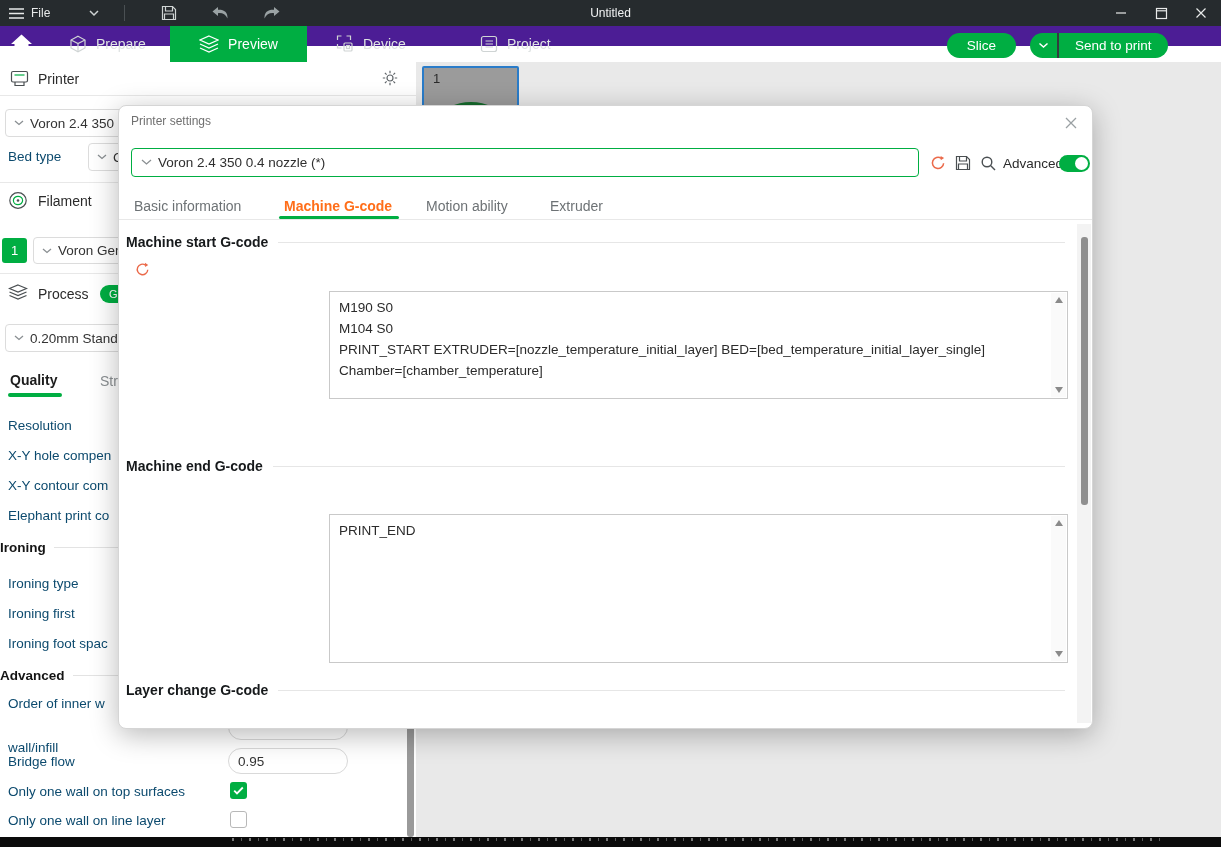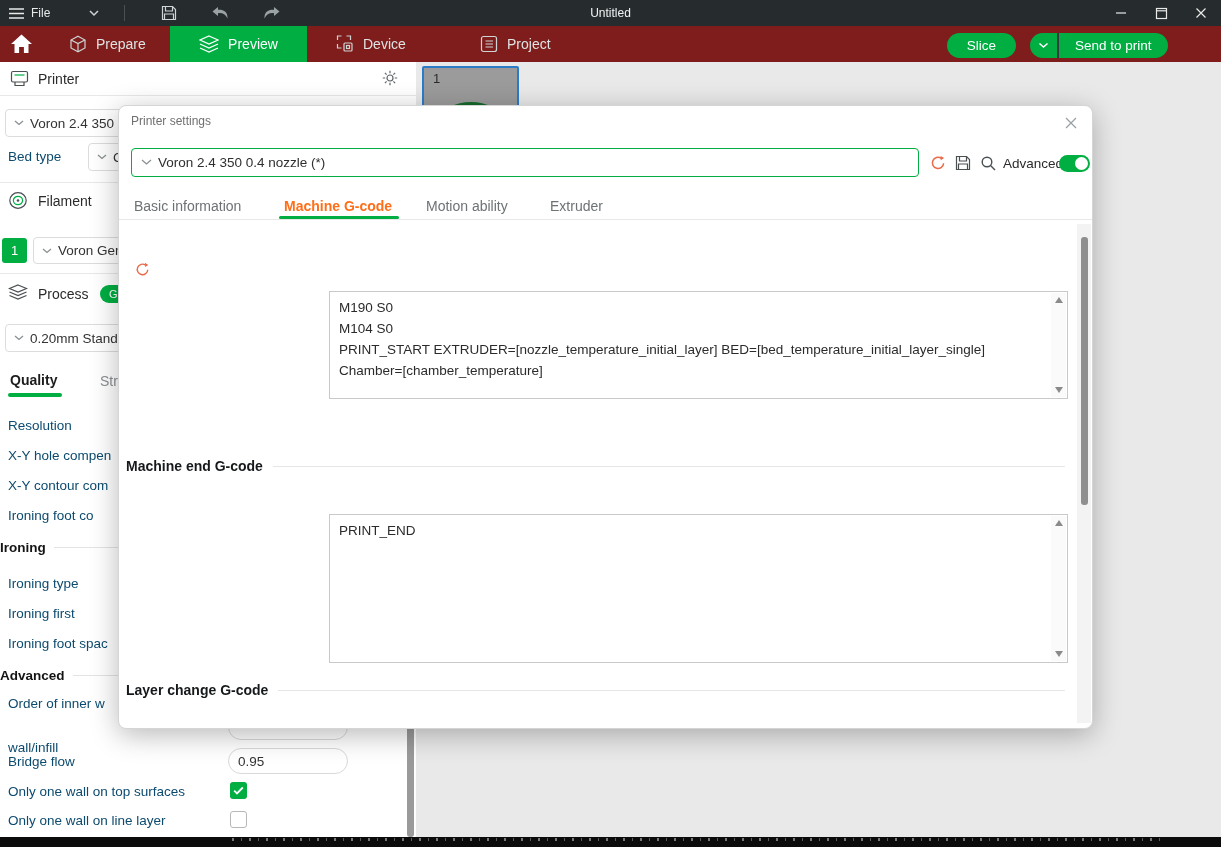--- a/index.html
+++ b/index.html
@@ -15,21 +15,21 @@
   .tb-menu{display:flex;align-items:center;gap:7px;cursor:pointer}
   .tb-menu span{font-size:12px;color:#e8eaea}
   .tb-chev{margin-left:28px}
   .tb-div{width:1px;height:16px;background:#4a5053;margin:0 14px}
   .tb-ic{padding:2px 12px;cursor:pointer}
   .tb-title{position:absolute;left:0;right:0;text-align:center;font-size:12px;color:#f2f3f3;pointer-events:none}
   .tb-win{position:absolute;right:0;top:0;height:26px;display:flex;z-index:2}
   .tb-winbtn{width:40px;height:26px;display:flex;align-items:center;justify-content:center;cursor:pointer}
 
   
-  .navbar{position:absolute;top:26px;left:0;right:0;height:36px;background:#7f1d1d;z-index:39}
+  .navbar{position:absolute;top:26px;left:0;right:0;height:20px;background:#4c1d95;z-index:39}
   .nav-home{position:absolute;left:10px;top:8px;cursor:pointer}
   .nav-tab{position:absolute;top:0;height:36px;display:flex;align-items:center;gap:9px;
            color:#dfe3e3;font-size:14px;cursor:pointer;padding:0 14px}
   .nav-tab.active{background:#00AE42;color:#fff}
   .nav-prepare{left:55px}.nav-preview{left:170px;width:137px;justify-content:center;padding:0}
   .nav-device{left:322px}.nav-project{left:466px}
   .pillbtn{position:absolute;top:7px;height:25px;background:#00AE42;color:#fff;font-size:13.5px;
            display:flex;align-items:center;justify-content:center;border-radius:13px;cursor:pointer}
   .btn-slice{left:947px;width:69px}
   .sendgroup{position:absolute;left:1030px;top:7px;height:25px;display:flex;border-radius:13px;overflow:hidden}
@@ -320,21 +320,21 @@
         <span class="cval">0.20mm Stand</span>
       </div>
 
       <span class="sb-tab active" style="left:10px;top:310px">Quality</span>
       <span class="sb-tab inactive" style="left:100px;top:311px">Stre</span>
       <div class="sb-underline" style="left:8px;top:331px;width:54px"></div>
 
       <span class="param" style="top:356px">Resolution</span>
       <span class="param" style="top:386px">X-Y hole compen</span>
       <span class="param" style="top:416px">X-Y contour com</span>
-      <span class="param" style="top:446px">Ironing foot co</span>
+      <span class="param" style="top:446px">Elephant print co</span>
 
       <div class="sec-head" style="top:478px">
         <b>Ironing</b>
         <div class="rule"></div>
       </div>
       <span class="param" style="top:514px">Ironing type</span>
       <span class="param" style="top:544px">Ironing first</span>
       <span class="param" style="top:574px">Ironing foot spac</span>
 
       <div class="sec-head" style="top:606px">
@@ -402,20 +402,24 @@
       <div class="knob"></div>
     </div>
 
     <span class="dlg-tab" style="left:15px">Basic information</span>
     <span class="dlg-tab active" style="left:165px">Machine G-code</span>
     <span class="dlg-tab" style="left:307px">Motion ability</span>
     <span class="dlg-tab" style="left:431px">Extruder</span>
     <div class="dlg-tab-underline"></div>
     <div class="dlg-tabsep"></div>
 
+    <div class="dlg-sec" style="top:128px">
+      <b>Machine start G-code</b>
+      <div class="rule"></div>
+    </div>
     <span class="dlg-ic reset-ic" style="left:16px;top:156px">
       <svg width="15" height="15" viewBox="0 0 16 16" fill="none">
           <path d="M13.6 8.2A5.6 5.6 0 1 1 11.2 3.3" stroke="#EB6A4A" stroke-width="1.5"></path>
           <path d="M10.6 .9l3.5 2.2-3.3 2.1z" fill="#EB6A4A"></path>
         </svg>
     </span>
     <div class="ta-wrap" style="top:185px;height:108px">
       <textarea spellcheck="false" style="">M190 S0
 M104 S0
 PRINT_START EXTRUDER=[nozzle_temperature_initial_layer] BED=[bed_temperature_initial_layer_single] Chamber=[chamber_temperature]</textarea>

